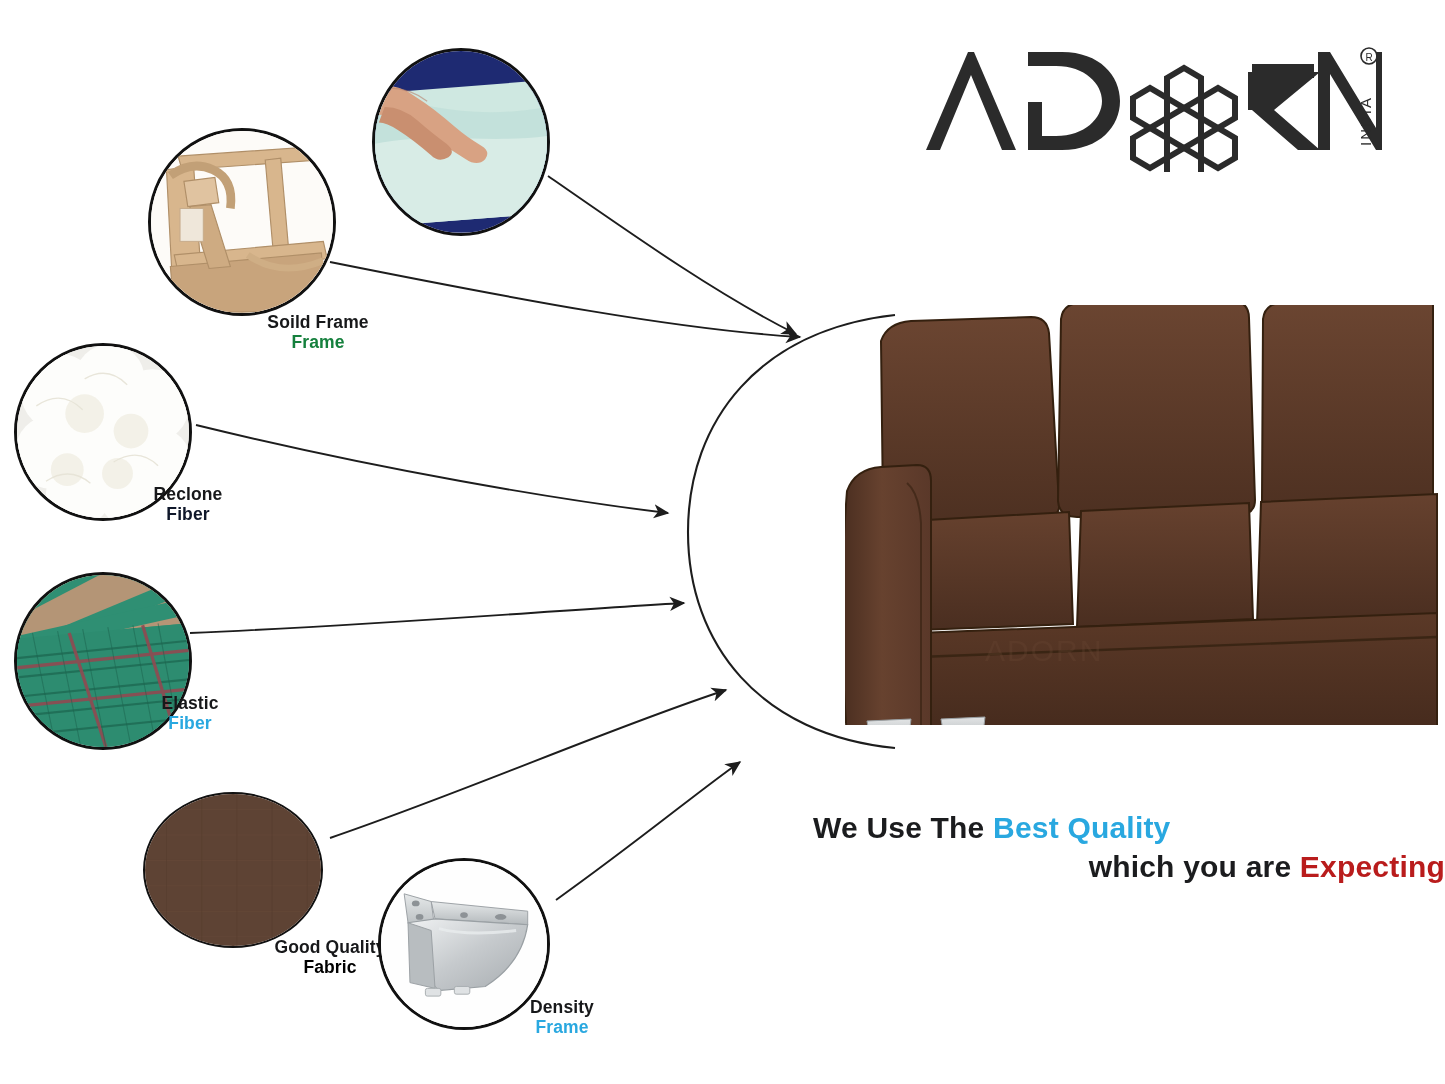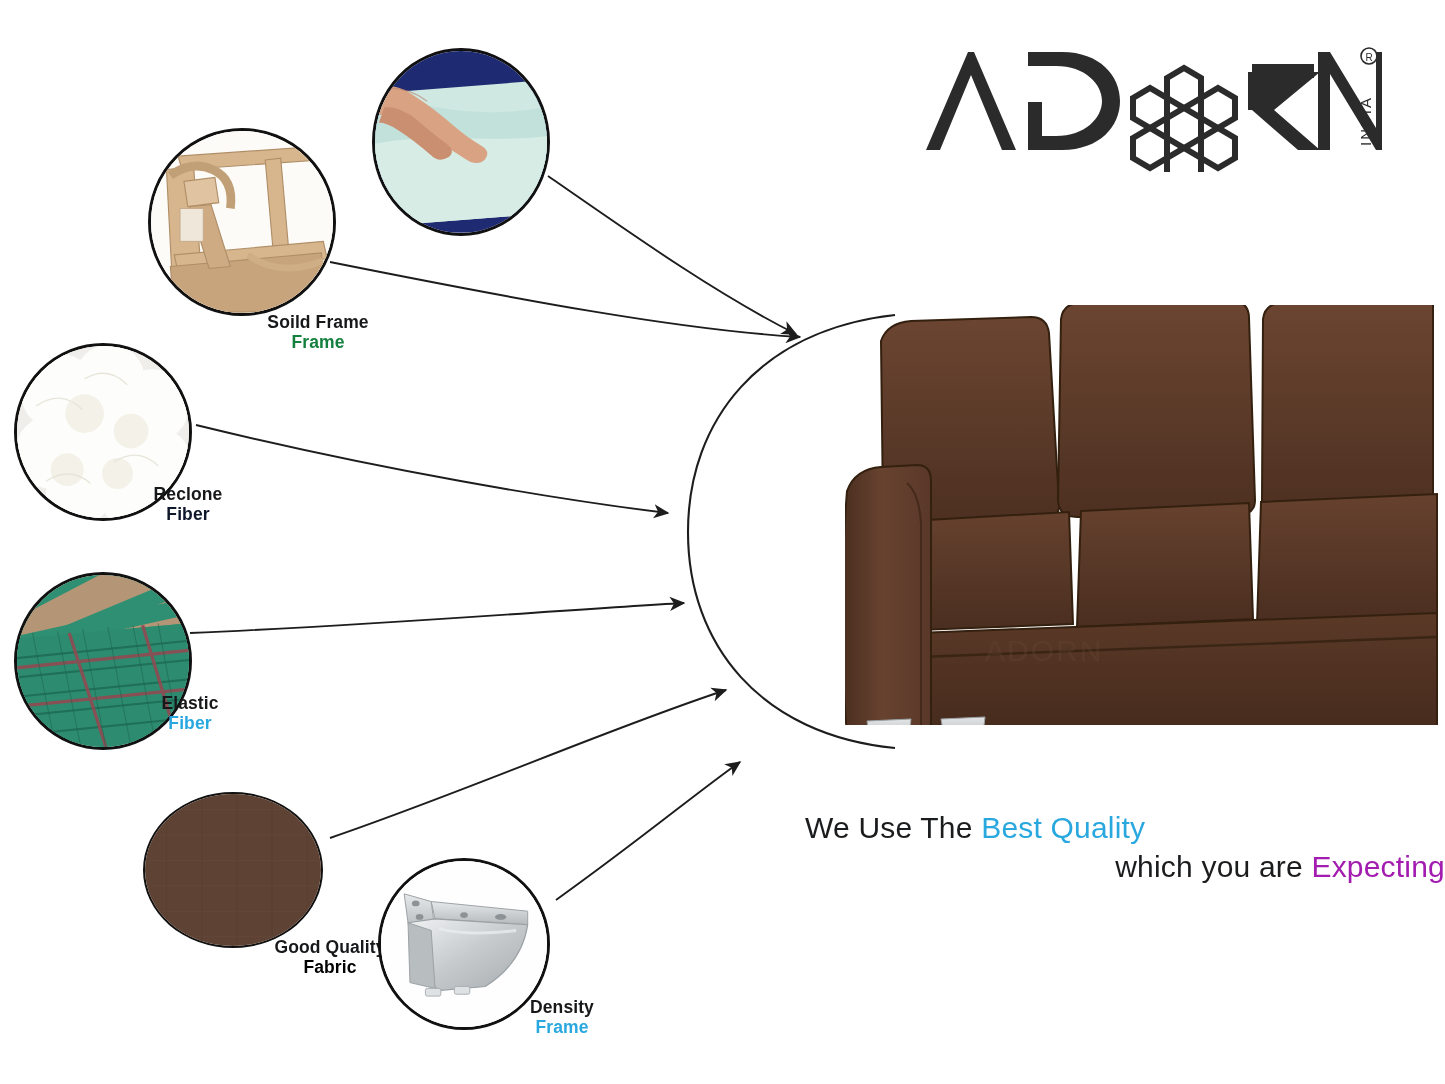--- a/index.html
+++ b/index.html
@@ -20,21 +20,21 @@
   .label{position:absolute;line-height:1.14;white-space:nowrap;}
   .label .l1{display:block;color:#17181a;font-weight:700;font-size:17.5px;letter-spacing:.1px;}
   .label .l2{display:block;font-weight:700;font-size:17.5px;letter-spacing:.1px;}
   .label.center{text-align:center;}
 
   
   .vec{position:absolute;left:0;top:0;width:1445px;height:1084px;pointer-events:none;}
 
   
   .tag{position:absolute;left:805px;top:808px;width:640px;}
-  .tag .line{font-weight:400;font-size:30px;color:#1b1c1e;letter-spacing:.2px;line-height:1.30;}
+  .tag .line{font-weight:700;font-size:30px;color:#1b1c1e;letter-spacing:.2px;line-height:1.30;margin-left:8px;}
   .tag .l-a{text-align:left;}
   .tag .l-b{text-align:right;}
   .tag em{font-style:normal;}
 
   
   .sofa{position:absolute;left:845px;top:305px;width:600px;height:420px;}
 </style>
 </head>
 <body>
 
@@ -323,17 +323,17 @@
   <div class="label center" style="left:492px;top:998px;width:140px;">
     <span class="l1">Density</span>
     <span class="l2" style="color:#29a8e0">Frame</span>
   </div>
 
   <div class="tag">
     <div class="line l-a">
       <em>We Use The </em><em style="color:#29a8e0">Best Quality</em>
     </div>
     <div class="line l-b">
-      <em>which you are </em><em style="color:#a21caf">Expecting</em>
+      <em>which you are </em><em style="color:#b91c1c">Expecting</em>
     </div>
   </div>
 
 </div>
 
 </body></html>

